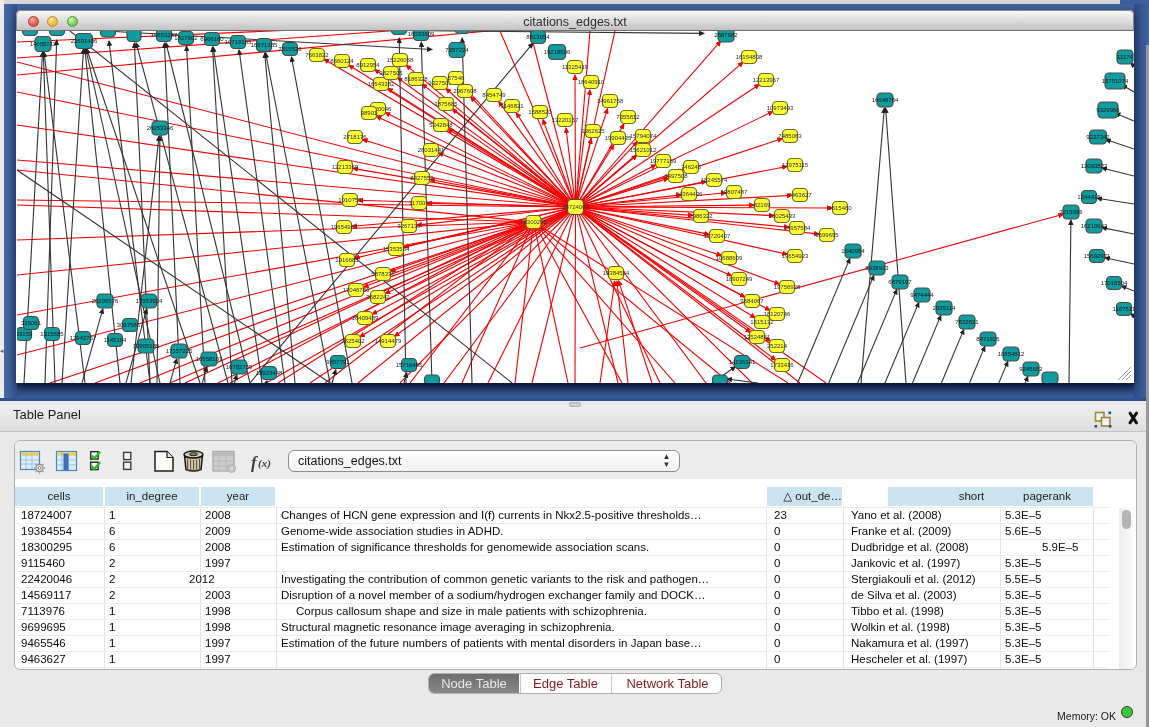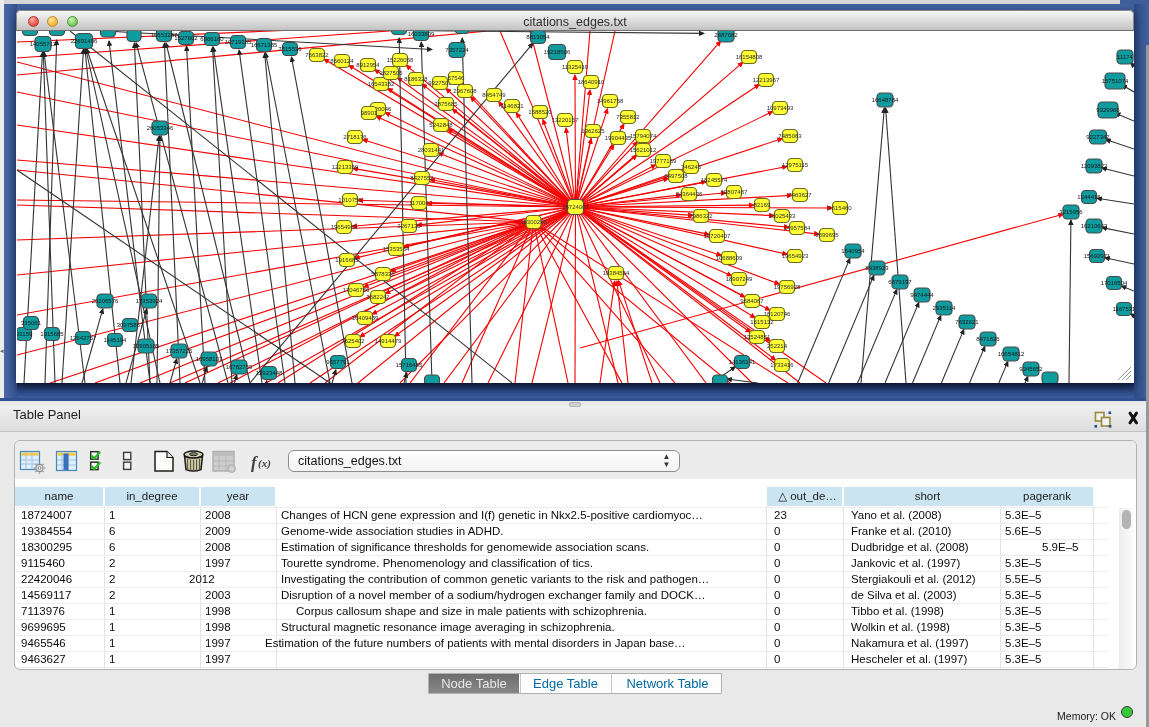--- a/index.html
+++ b/index.html
@@ -41,23 +41,23 @@
 
 .th{top:46px;height:19px;background:#cbe4f2;font-size:11.5px;color:#222;
  text-align:center;line-height:19px}
 
 .row{position:absolute;left:1px;width:1092px;height:16px;font-size:11.5px;color:#0a0a0a;white-space:nowrap}
 .c{position:absolute;top:1px;overflow:hidden}
 
 #sb{left:1104px;top:67px;width:14px;height:161px;background:linear-gradient(90deg,#ededed,#fbfbfb)}
 #sb .thumb{left:2.5px;top:2px;width:9px;height:19px;background:#b4b4b4;border-radius:5px}
 
-#tabs{left:428px;top:272px;width:294px;height:21px;border:1px solid #b0b0b0;border-radius:1px;
+#tabs{left:428px;top:272px;width:294px;height:21px;border:1px solid #b0b0b0;border-radius:6px;
  background:#fdfdfd;font-size:13px;overflow:hidden}
-#tabs .seg{position:absolute;top:0;height:21px;line-height:20px;text-align:center;color:#0369a1}
+#tabs .seg{position:absolute;top:0;height:21px;line-height:20px;text-align:center;color:#7f1d1d}
 #tabs .sel{background:linear-gradient(#6e6e6e,#8a8a8a);color:#e8e8e8}
 #memrow{left:0;top:299px;width:1149px;height:27px}
 #memtxt{right:33px;top:10px;font-size:10.5px;color:#1a1a1a}
 #memdot{right:16px;top:6px;width:12px;height:12px;border-radius:50%;background:#35c93c;border:1.2px solid #3a3a3a}
 #tp .rightsliver2{left:1146px;top:0;width:3px;height:326px;background:#96989b}
 </style></head>
 <body>
 <div id="net" class="abs">
   <div class="abs topband"></div>
   <div class="abs leftband"></div>
@@ -590,25 +590,25 @@
  <rect x="199" y="11.5" width="19" height="3.6" fill="#bdbdbd"></rect>
  <path d="M199 20h19M199 25h19M204 12v17.5M211 12v17.5" stroke="#b7b7b7" stroke-width="1"></path>
  <circle cx="216.5" cy="27.5" r="4" fill="#c2c2c2" stroke="#b0b0b0"></circle>
  <path d="M214.8 25.8l3.4 3.4M218.2 25.8l-3.4 3.4" stroke="#dfdfdf" stroke-width="1.2"></path>
  <text x="236" y="26.5" font-family="Liberation Serif,serif" font-style="italic" font-weight="bold" font-size="17" fill="#3f3f39">f</text>
  <text x="243" y="25.5" font-family="Liberation Serif,serif" font-style="italic" font-weight="bold" font-size="11" fill="#3f3f39">(x)</text>
 </g>
         </svg>
       <div id="combo" class="abs">citations_edges.txt<div class="abs stepper">▲<br>▼</div></div>
     </div>
-    <div class="th abs" style="left:0px;width:88px">name</div>
+    <div class="th abs" style="left:0px;width:88px">cells</div>
       <div class="th abs" style="left:90px;width:94px">in_degree</div>
       <div class="th abs" style="left:186px;width:74px">year</div>
-      <div class="th abs" style="left:752px;width:75px;text-align:center;padding-left:6px">△ out_de…</div>
-      <div class="th abs" style="left:829px;width:167px">short</div>
+      <div class="th abs" style="left:752px;width:75px;text-align:right;padding-left:6px">△ out_de…</div>
+      <div class="th abs" style="left:873px;width:167px">short</div>
       <div class="th abs" style="left:986px;width:92px">pagerank</div>
     <div class="abs" style="left:89px;top:65px;width:1px;height:164px;background:#e2e2e2"></div>
       <div class="abs" style="left:185px;top:65px;width:1px;height:164px;background:#e2e2e2"></div>
       <div class="abs" style="left:261px;top:65px;width:1px;height:164px;background:#e2e2e2"></div>
       <div class="abs" style="left:751px;top:65px;width:1px;height:164px;background:#e2e2e2"></div>
       <div class="abs" style="left:828px;top:65px;width:1px;height:164px;background:#e2e2e2"></div>
       <div class="abs" style="left:985px;top:65px;width:1px;height:164px;background:#e2e2e2"></div>
       <div class="abs" style="left:1078px;top:65px;width:1px;height:164px;background:#e2e2e2"></div>
       <div class="abs" style="left:1px;top:66px;width:1092px;height:1px;background:#ededed"></div>
       <div class="abs" style="left:1px;top:82px;width:1092px;height:1px;background:#ededed"></div>
@@ -618,48 +618,47 @@
       <div class="abs" style="left:1px;top:146px;width:1092px;height:1px;background:#ededed"></div>
       <div class="abs" style="left:1px;top:162px;width:1092px;height:1px;background:#ededed"></div>
       <div class="abs" style="left:1px;top:178px;width:1092px;height:1px;background:#ededed"></div>
       <div class="abs" style="left:1px;top:194px;width:1092px;height:1px;background:#ededed"></div>
       <div class="abs" style="left:1px;top:210px;width:1092px;height:1px;background:#ededed"></div>
       <div class="abs" style="left:1px;top:226px;width:1092px;height:1px;background:#ededed"></div>
       <div class="row" style="top:67px">
         <span class="c" style="left:5px">18724007</span>
         <span class="c" style="left:93px">1</span>
         <span class="c" style="left:189px">2008</span>
-        <span class="c" style="left:265px">Changes of HCN gene expression and I(f) genetic in Nkx2.5-positive cardiomyoc…</span>
+        <span class="c" style="left:265px">Changes of HCN gene expression and I(f) currents in Nkx2.5-positive thresholds…</span>
         <span class="c" style="left:758px">23</span>
         <span class="c" style="left:835px">Yano et al. (2008)</span>
         <span class="c" style="left:989px">5.3E–5</span>
       </div>
       <div class="row" style="top:83px">
         <span class="c" style="left:5px">19384554</span>
         <span class="c" style="left:93px">6</span>
         <span class="c" style="left:189px">2009</span>
         <span class="c" style="left:265px">Genome-wide association studies in ADHD.</span>
         <span class="c" style="left:758px">0</span>
-        <span class="c" style="left:835px">Franke et al. (2010)</span>
+        <span class="c" style="left:835px">Franke et al. (2009)</span>
         <span class="c" style="left:989px">5.6E–5</span>
       </div>
       <div class="row" style="top:99px">
         <span class="c" style="left:5px">18300295</span>
         <span class="c" style="left:93px">6</span>
         <span class="c" style="left:189px">2008</span>
         <span class="c" style="left:265px">Estimation of significance thresholds for genomewide association scans.</span>
         <span class="c" style="left:758px">0</span>
         <span class="c" style="left:835px">Dudbridge et al. (2008)</span>
         <span class="c" style="left:1026px">5.9E–5</span>
       </div>
       <div class="row" style="top:115px">
         <span class="c" style="left:5px">9115460</span>
         <span class="c" style="left:93px">2</span>
         <span class="c" style="left:189px">1997</span>
-        <span class="c" style="left:265px">Tourette syndrome. Phenomenology and classification of tics.</span>
         <span class="c" style="left:758px">0</span>
         <span class="c" style="left:835px">Jankovic et al. (1997)</span>
         <span class="c" style="left:989px">5.3E–5</span>
       </div>
       <div class="row" style="top:131px">
         <span class="c" style="left:5px">22420046</span>
         <span class="c" style="left:93px">2</span>
         <span class="c" style="left:173px">2012</span>
         <span class="c" style="left:265px">Investigating the contribution of common genetic variants to the risk and pathogen…</span>
         <span class="c" style="left:758px">0</span>
@@ -690,21 +689,21 @@
         <span class="c" style="left:189px">1998</span>
         <span class="c" style="left:265px">Structural magnetic resonance image averaging in schizophrenia.</span>
         <span class="c" style="left:758px">0</span>
         <span class="c" style="left:835px">Wolkin et al. (1998)</span>
         <span class="c" style="left:989px">5.3E–5</span>
       </div>
       <div class="row" style="top:195px">
         <span class="c" style="left:5px">9465546</span>
         <span class="c" style="left:93px">1</span>
         <span class="c" style="left:189px">1997</span>
-        <span class="c" style="left:249px">Estimation of the future numbers of patients with mental disorders in Japan base…</span>
+        <span class="c" style="left:265px">Estimation of the future numbers of patients with mental disorders in Japan base…</span>
         <span class="c" style="left:758px">0</span>
         <span class="c" style="left:835px">Nakamura et al. (1997)</span>
         <span class="c" style="left:989px">5.3E–5</span>
       </div>
       <div class="row" style="top:211px">
         <span class="c" style="left:5px">9463627</span>
         <span class="c" style="left:93px">1</span>
         <span class="c" style="left:189px">1997</span>
         <span class="c" style="left:758px">0</span>
         <span class="c" style="left:835px">Hescheler et al. (1997)</span>

